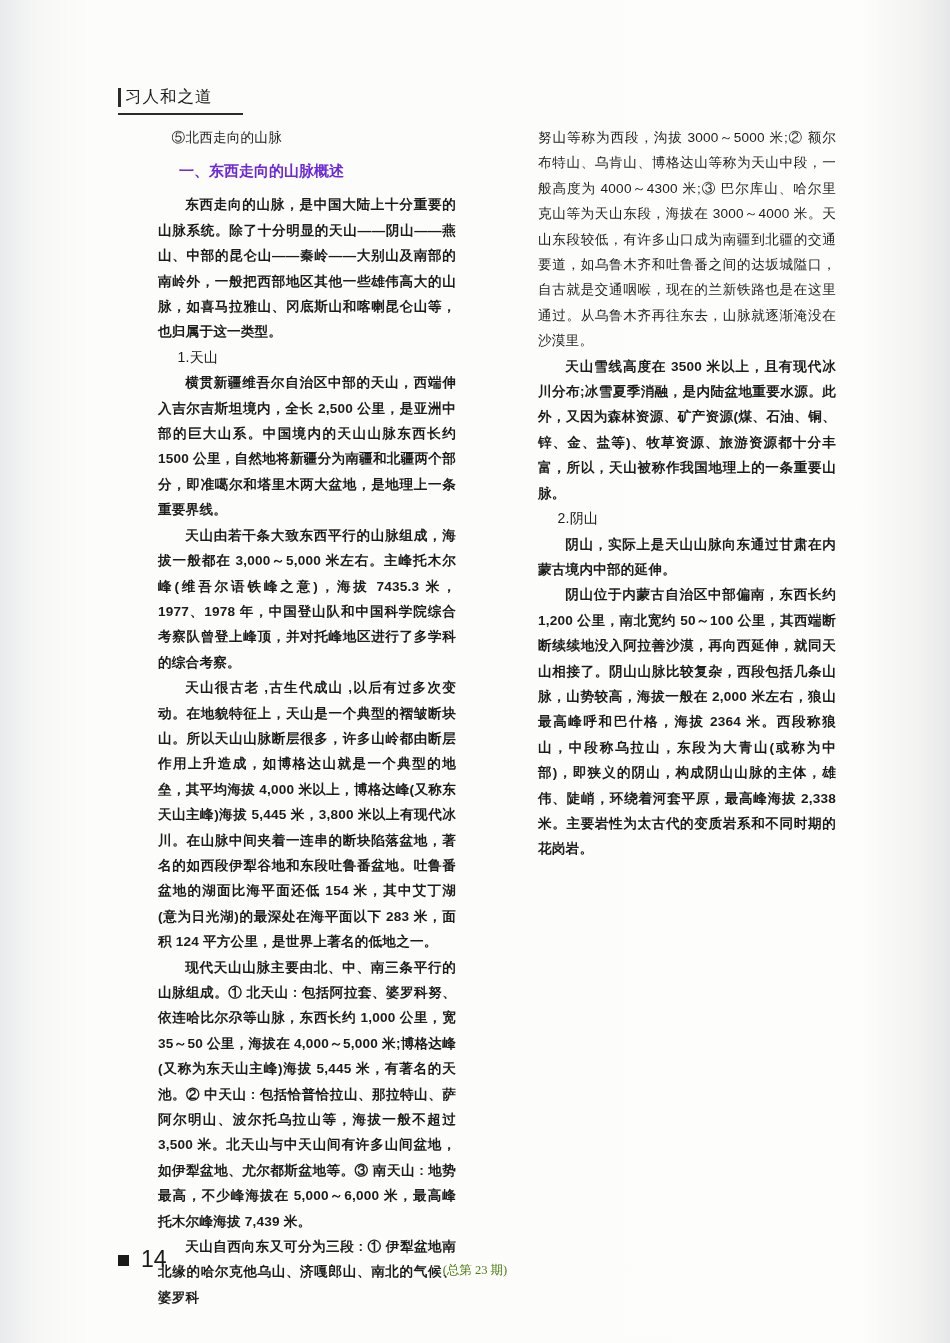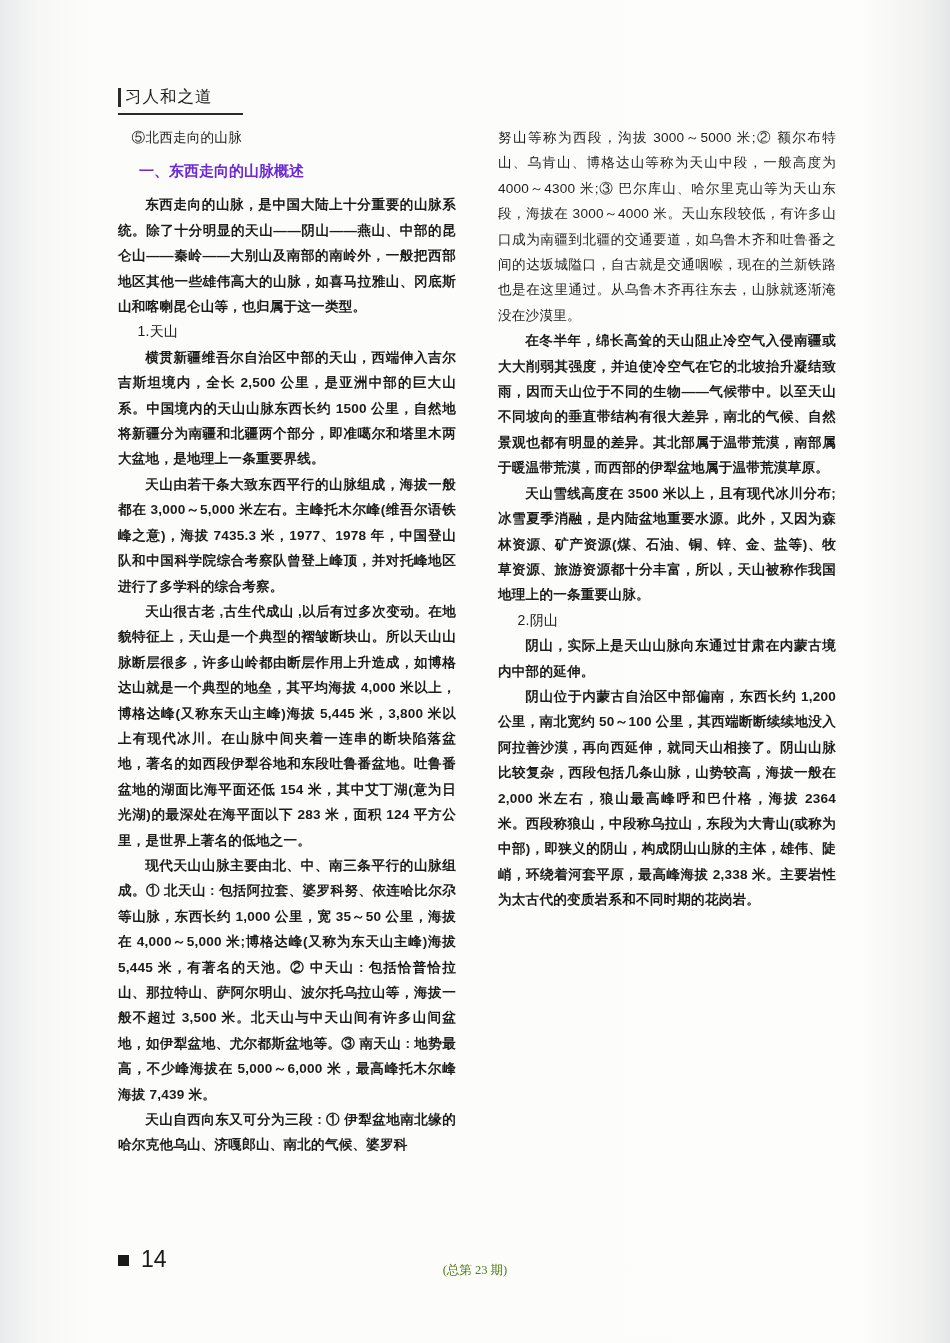--- a/index.html
+++ b/index.html
@@ -58,20 +58,21 @@
   .columns {
     position: absolute;
     left: 118px;
     top: 125px;
     width: 718px;
     display: flex;
     gap: 42px;
   }
   .col {
     width: 338px;
+    margin-left: 40px;
   }
   p {
     margin: 0 0 0 0;
     font-size: 13.6px;
     line-height: 25.4px;
     text-align: justify;
     text-justify: inter-ideograph;
     font-family: "Liberation Sans", sans-serif;
     color: #1c1c1c;
     letter-spacing: 0.2px;
@@ -151,21 +152,20 @@
       <p class="subhead">1.天山</p>
       <p class="indent">横贯新疆维吾尔自治区中部的天山，西端伸入吉尔吉斯坦境内，全长 2,500 公里，是亚洲中部的巨大山系。中国境内的天山山脉东西长约 1500 公里，自然地将新疆分为南疆和北疆两个部分，即准噶尔和塔里木两大盆地，是地理上一条重要界线。</p>
       <p class="indent">天山由若干条大致东西平行的山脉组成，海拔一般都在 3,000～5,000 米左右。主峰托木尔峰(维吾尔语铁峰之意)，海拔 7435.3 米，1977、1978 年，中国登山队和中国科学院综合考察队曾登上峰顶，并对托峰地区进行了多学科的综合考察。</p>
       <p class="indent">天山很古老 ,古生代成山 ,以后有过多次变动。在地貌特征上，天山是一个典型的褶皱断块山。所以天山山脉断层很多，许多山岭都由断层作用上升造成，如博格达山就是一个典型的地垒，其平均海拔 4,000 米以上，博格达峰(又称东天山主峰)海拔 5,445 米，3,800 米以上有现代冰川。在山脉中间夹着一连串的断块陷落盆地，著名的如西段伊犁谷地和东段吐鲁番盆地。吐鲁番盆地的湖面比海平面还低 154 米，其中艾丁湖(意为日光湖)的最深处在海平面以下 283 米，面积 124 平方公里，是世界上著名的低地之一。</p>
       <p class="indent">现代天山山脉主要由北、中、南三条平行的山脉组成。① 北天山 : 包括阿拉套、婆罗科努、依连哈比尔尕等山脉，东西长约 1,000 公里，宽 35～50 公里，海拔在 4,000～5,000 米;博格达峰(又称为东天山主峰)海拔 5,445 米，有著名的天池。② 中天山 : 包括恰普恰拉山、那拉特山、萨阿尔明山、波尔托乌拉山等，海拔一般不超过 3,500 米。北天山与中天山间有许多山间盆地，如伊犁盆地、尤尔都斯盆地等。③ 南天山 : 地势最高，不少峰海拔在 5,000～6,000 米，最高峰托木尔峰海拔 7,439 米。</p>
       <p class="indent">天山自西向东又可分为三段 : ① 伊犁盆地南北缘的哈尔克他乌山、济嘎郎山、南北的气候、婆罗科</p>
     </div>
 
     <div class="col">
       <p>努山等称为西段，沟拔 3000～5000 米;② 额尔布特山、乌肯山、博格达山等称为天山中段，一般高度为 4000～4300 米;③ 巴尔库山、哈尔里克山等为天山东段，海拔在 3000～4000 米。天山东段较低，有许多山口成为南疆到北疆的交通要道，如乌鲁木齐和吐鲁番之间的达坂城隘口，自古就是交通咽喉，现在的兰新铁路也是在这里通过。从乌鲁木齐再往东去，山脉就逐渐淹没在沙漠里。</p>
-      <p class="indent">在冬半年，绵长高耸的天山阻止冷空气入侵南疆或大大削弱其强度，并迫使冷空气在它的北坡抬升凝结致雨，因而天山位于不同的生物——气候带中。以至天山不同坡向的垂直带结构有很大差异，南北的气候、自然景观也都有明显的差异。其北部属于温带荒漠，南部属于暖温带荒漠，而西部的伊犁盆地属于温带荒漠草原。</p>
       <p class="indent">天山雪线高度在 3500 米以上，且有现代冰川分布;冰雪夏季消融，是内陆盆地重要水源。此外，又因为森林资源、矿产资源(煤、石油、铜、锌、金、盐等)、牧草资源、旅游资源都十分丰富，所以，天山被称作我国地理上的一条重要山脉。</p>
       <p class="subhead">2.阴山</p>
       <p class="indent">阴山，实际上是天山山脉向东通过甘肃在内蒙古境内中部的延伸。</p>
       <p class="indent">阴山位于内蒙古自治区中部偏南，东西长约 1,200 公里，南北宽约 50～100 公里，其西端断断续续地没入阿拉善沙漠，再向西延伸，就同天山相接了。阴山山脉比较复杂，西段包括几条山脉，山势较高，海拔一般在 2,000 米左右，狼山最高峰呼和巴什格，海拔 2364 米。西段称狼山，中段称乌拉山，东段为大青山(或称为中部)，即狭义的阴山，构成阴山山脉的主体，雄伟、陡峭，环绕着河套平原，最高峰海拔 2,338 米。主要岩性为太古代的变质岩系和不同时期的花岗岩。</p>
     </div>
 
   </div>
 
   <div class="footer-page">
     <span class="footer-square"></span>

